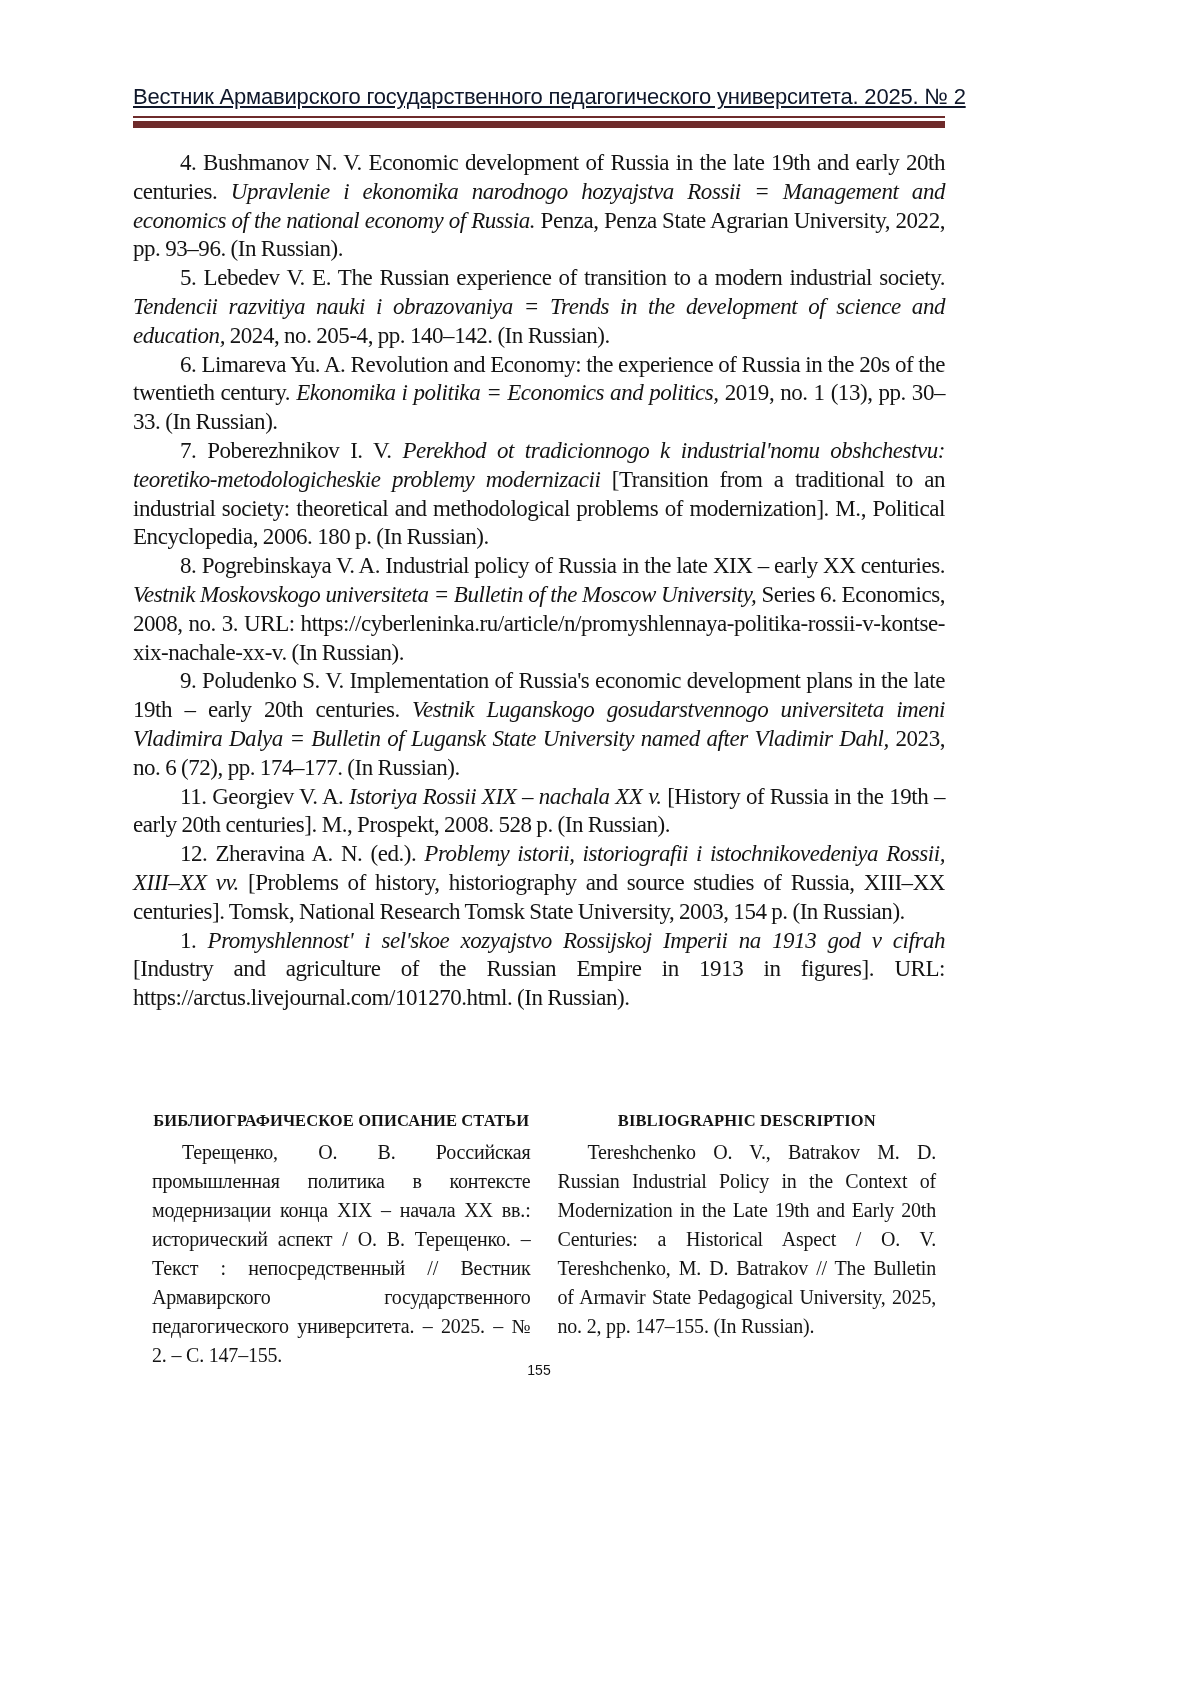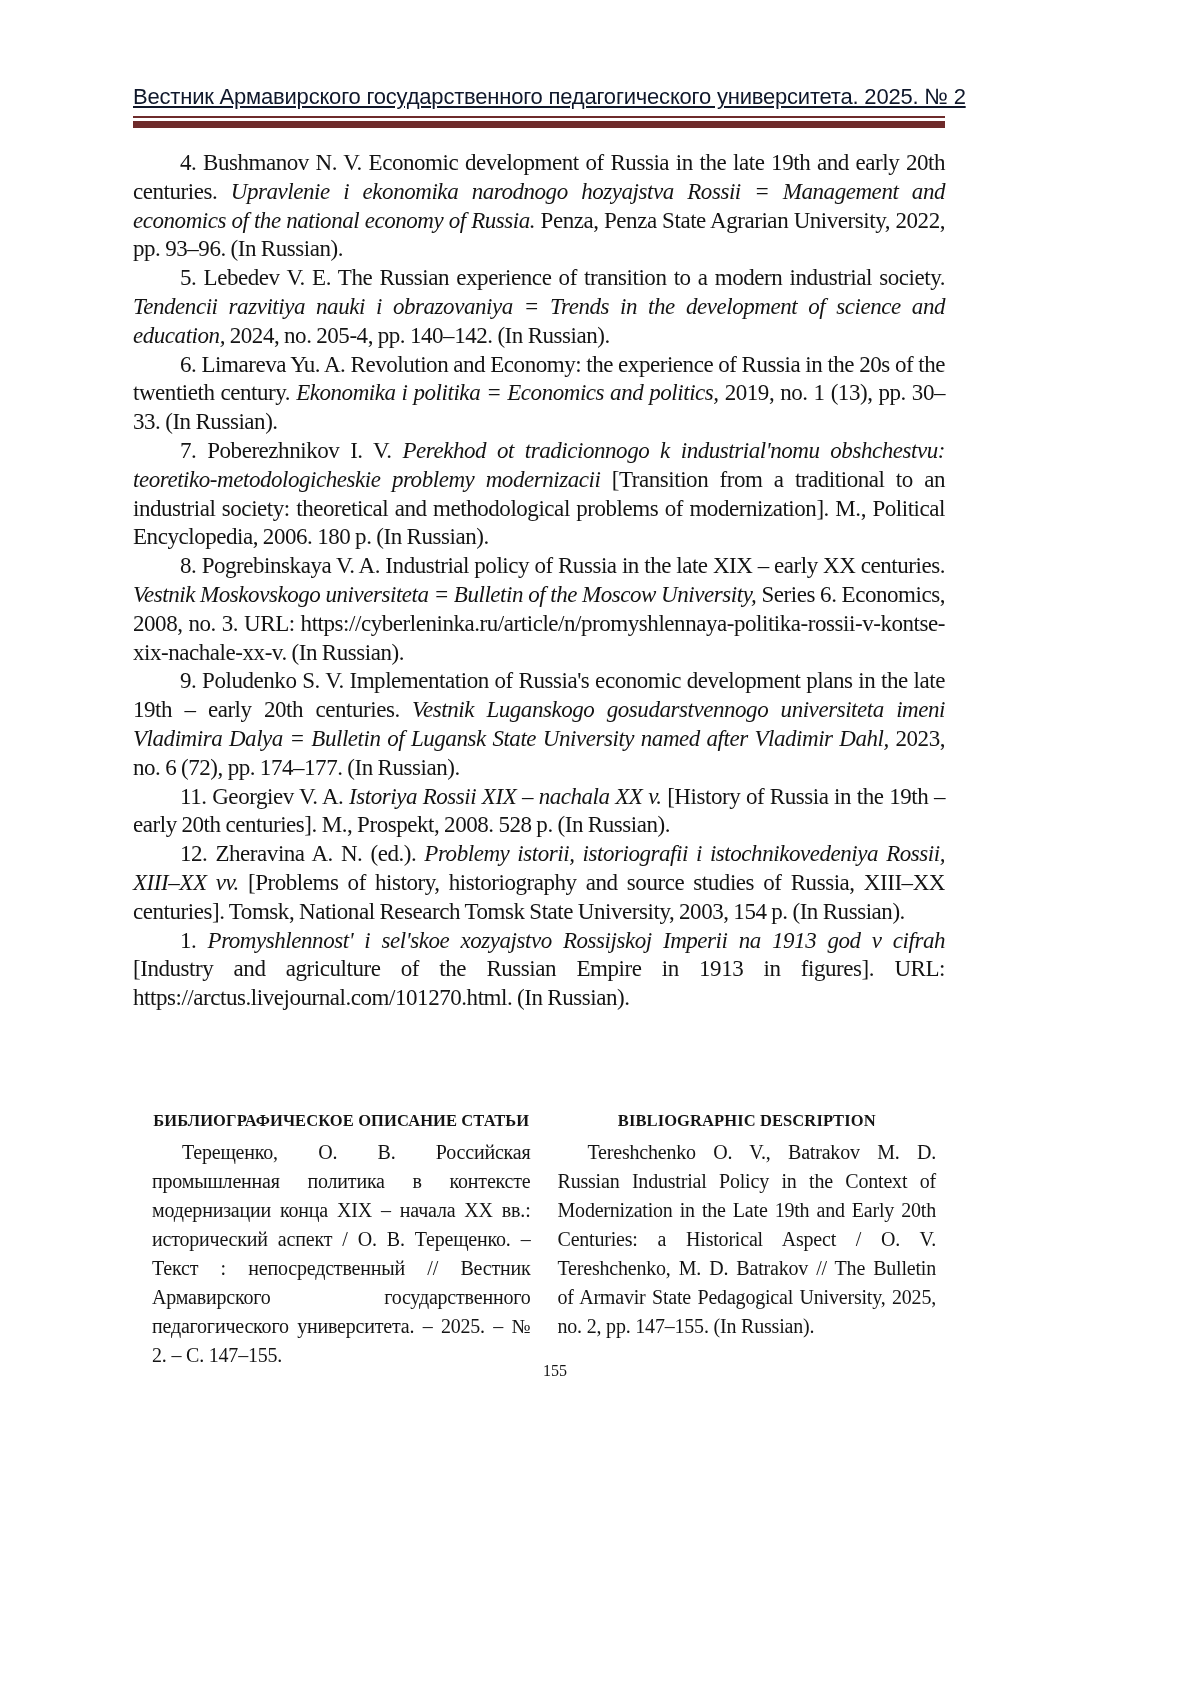--- a/index.html
+++ b/index.html
@@ -43,23 +43,23 @@
   .biblio h3 {
     text-align: center; font-size: 16.5px; font-weight: bold;
     letter-spacing: 0.1px; margin-bottom: 7px; white-space: nowrap;
   }
   .biblio .col-text {
     font-size: 20px; line-height: 29px; text-align: justify;
     text-indent: 30px; letter-spacing: -0.2px;
   }
 
   .page-number {
-    position: absolute; left: 16px; width: 812px; top: 1362px;
-    text-align: center; font-size: 16px;
-    font-family: Liberation Serif, serif;
+    position: absolute; left: 0; width: 812px; top: 1362px;
+    text-align: center; font-size: 14px;
+    font-family: Liberation Sans, sans-serif;
   }
 </style>
 </head>
 <body>
 
 <div class="sheet">
 
   <div class="running-head">Вестник Армавирского государственного педагогического университета. 2025. № 2</div>
 
   <div class="head-rule">

